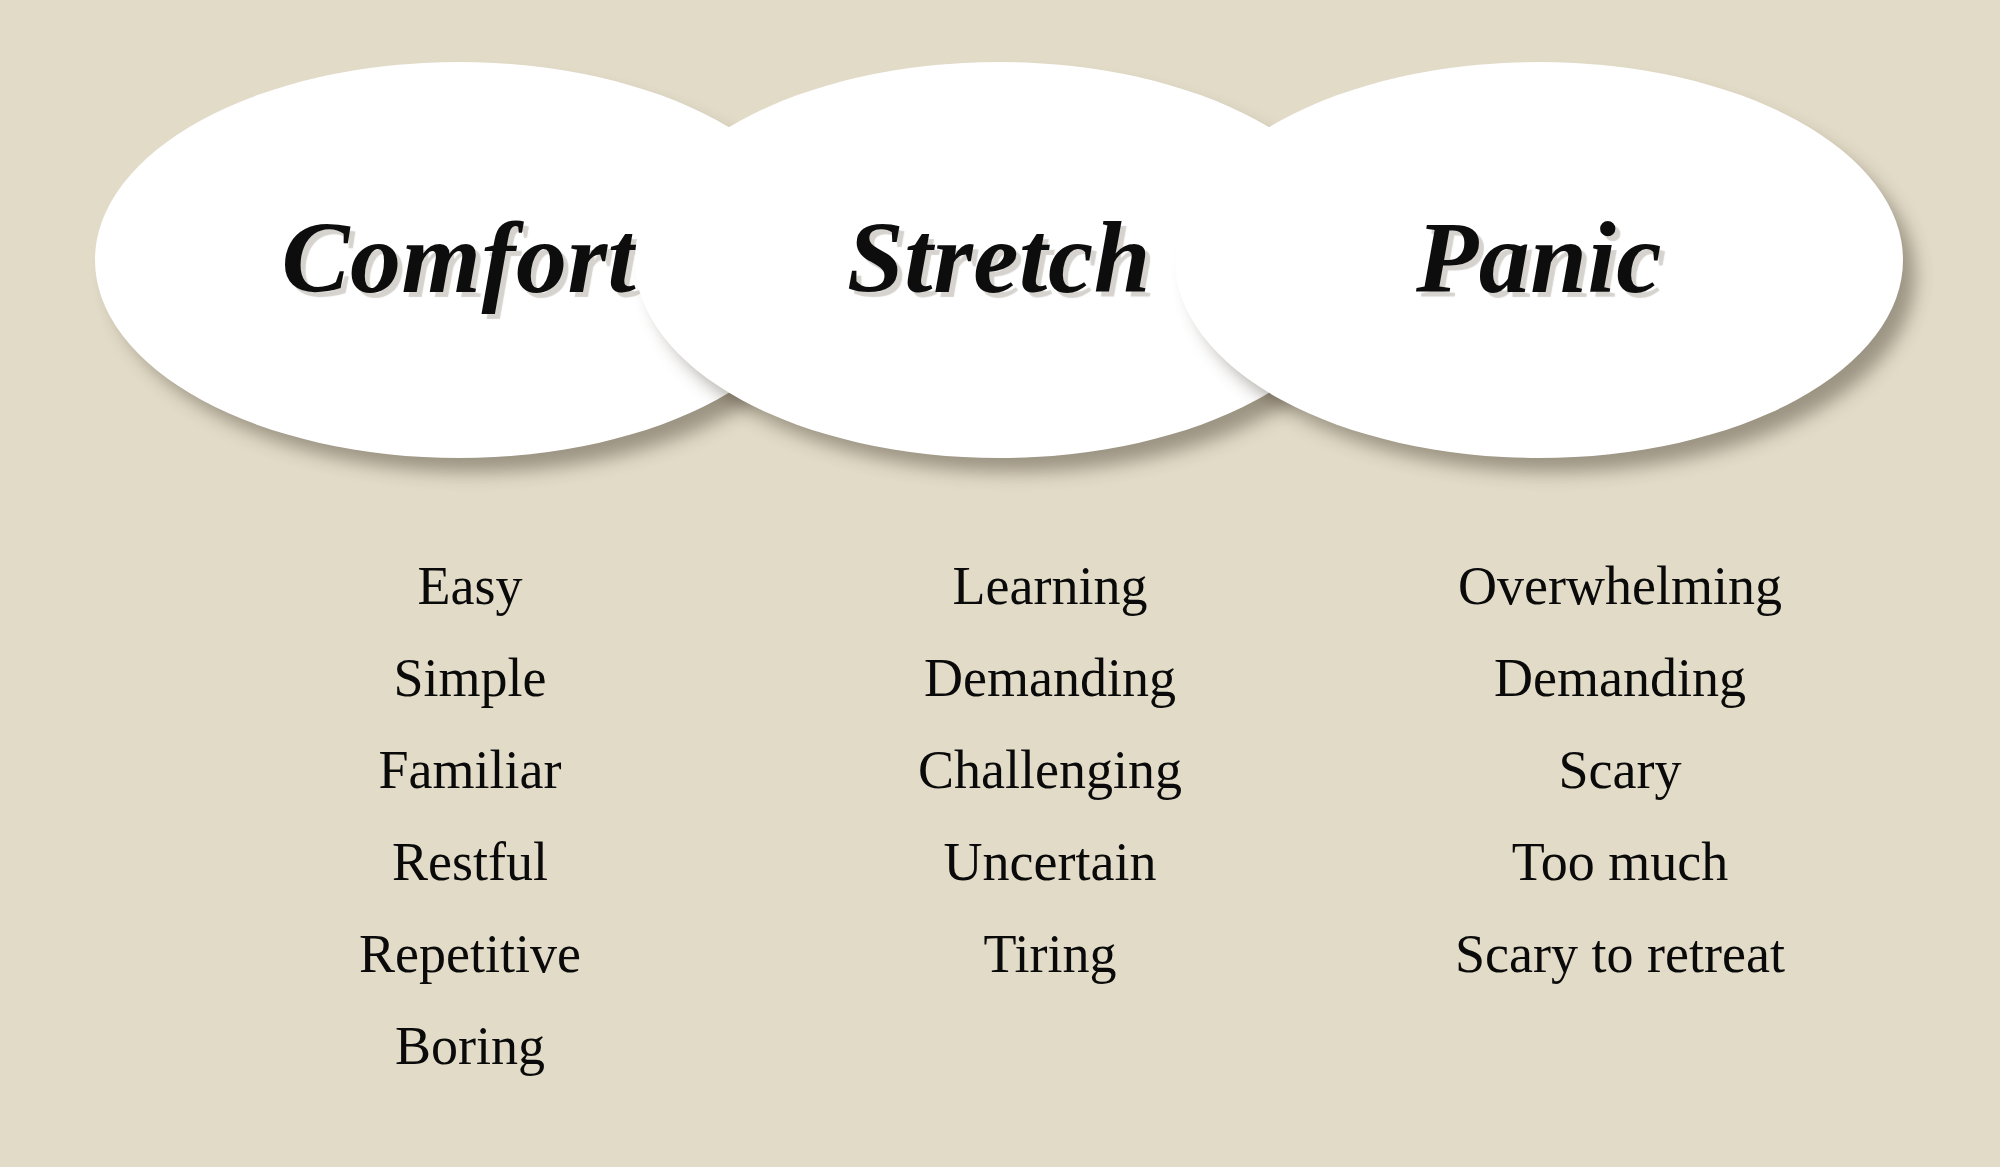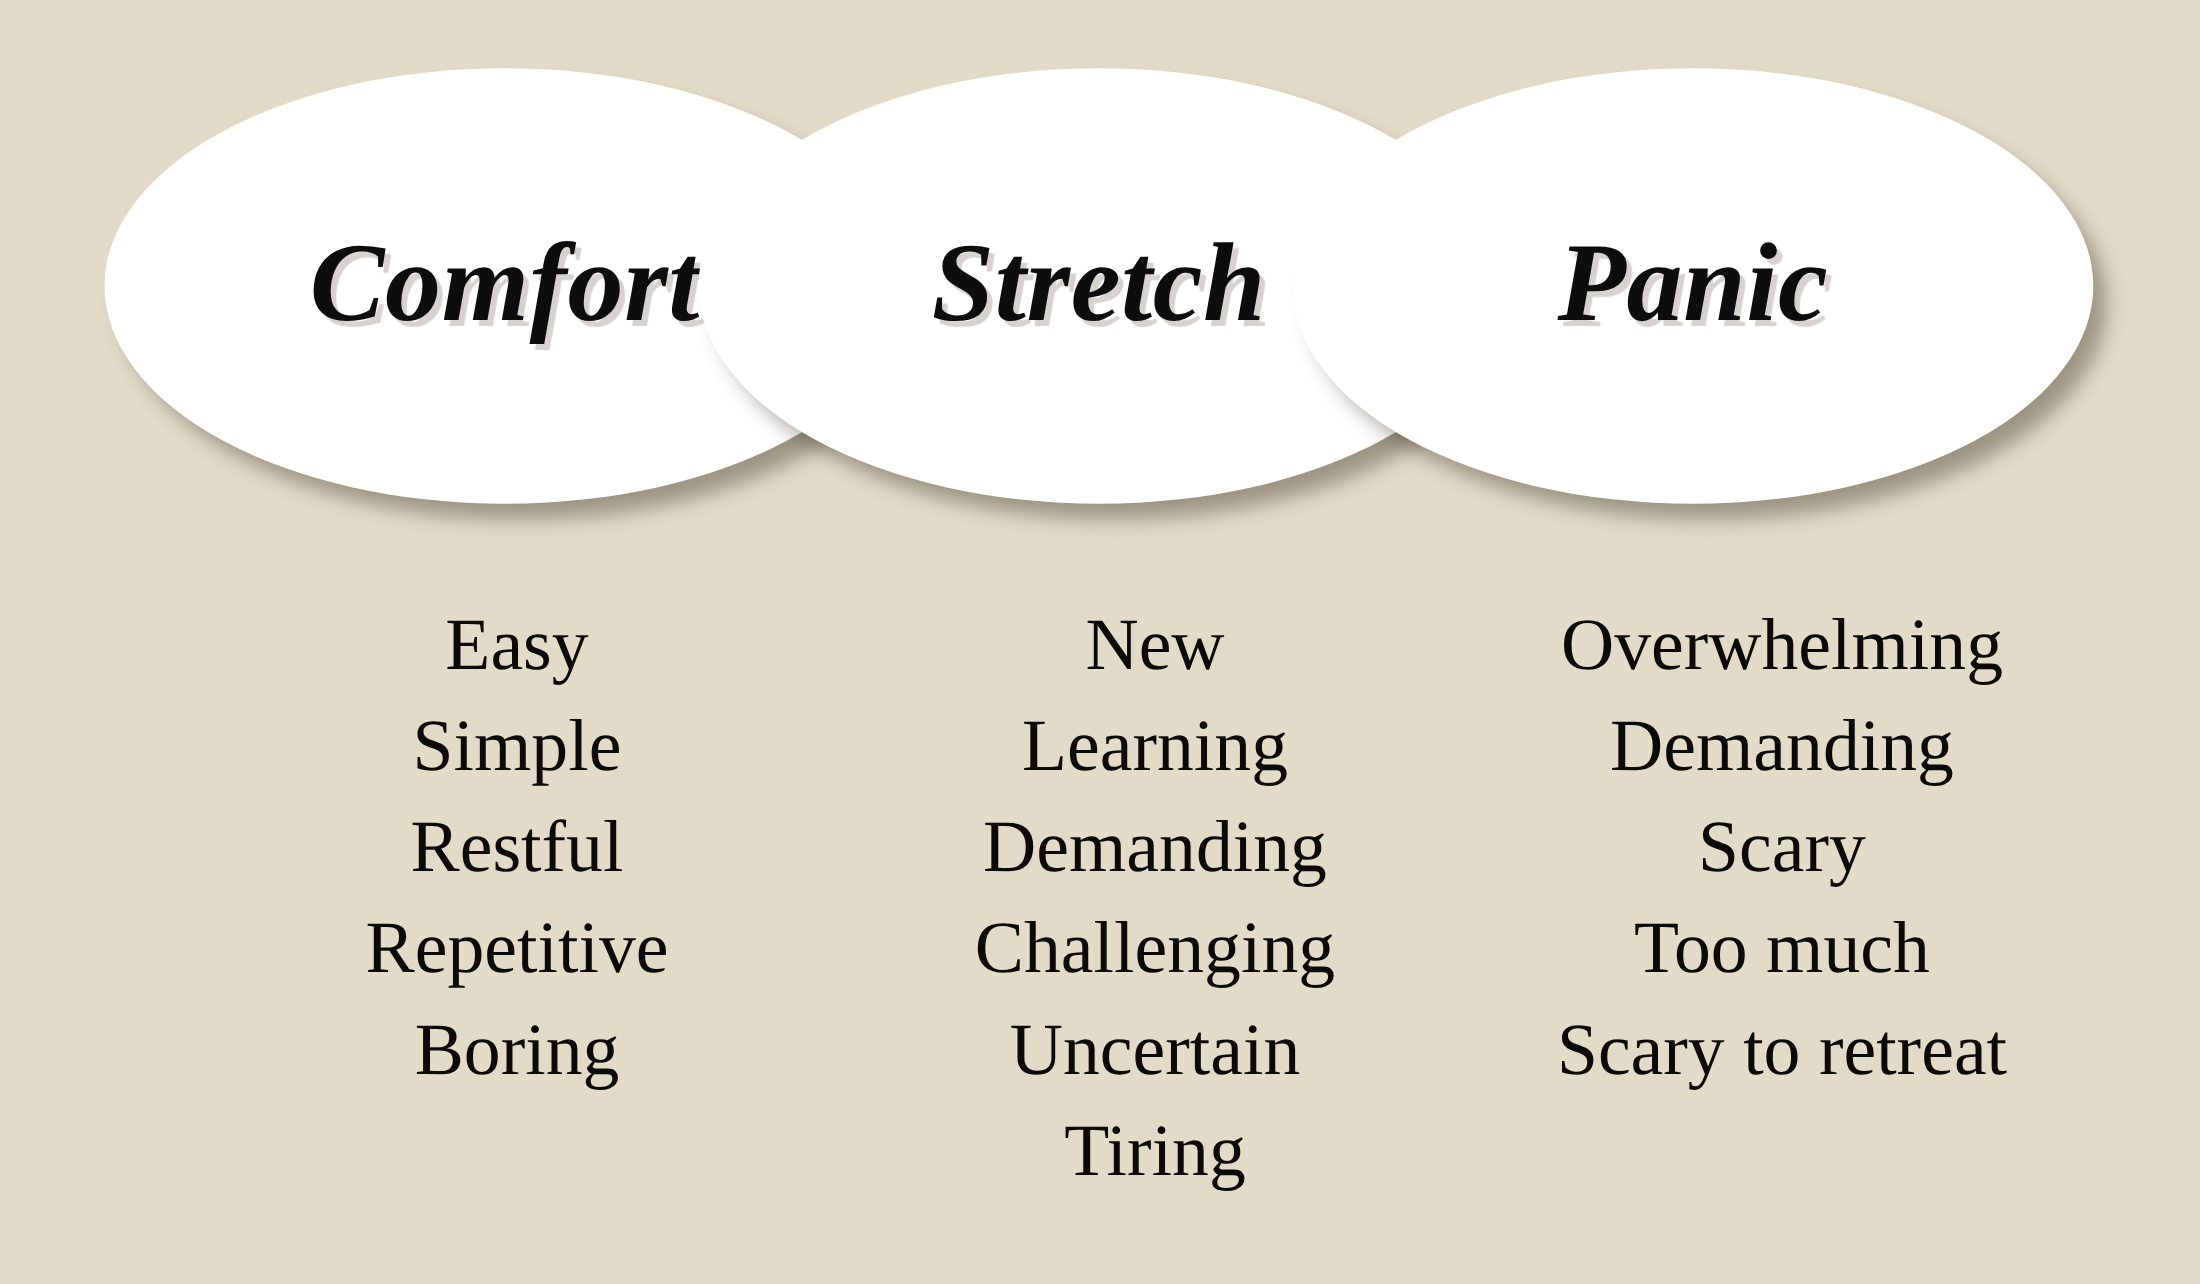--- a/index.html
+++ b/index.html
@@ -81,21 +81,21 @@
   }
 
   .word-column.c1 { width: 640px; margin-left: 150px; }
   .word-column.c2 { width: 520px; }
   .word-column.c3 { width: 620px; }
 
   .word-item {
     font-family: "Liberation Serif", "DejaVu Serif", serif;
     font-weight: normal;
     font-style: normal;
-    font-size: 67px;
+    font-size: 54px;
     line-height: 92px;
     color: #0a0a0a;
     white-space: nowrap;
   }
 </style>
 </head>
 <body>
 
 <div id="slide">
 
@@ -113,27 +113,27 @@
       <span class="zone-title">Stretch</span>
     </div>
 
   </div>
 
   <div class="word-columns">
 
     <div class="word-column c1">
       <div class="word-item">Easy</div>
       <div class="word-item">Simple</div>
+      <div class="word-item">Familiar</div>
       <div class="word-item">Restful</div>
       <div class="word-item">Repetitive</div>
       <div class="word-item">Boring</div>
     </div>
 
     <div class="word-column c2">
-      <div class="word-item">New</div>
       <div class="word-item">Learning</div>
       <div class="word-item">Demanding</div>
       <div class="word-item">Challenging</div>
       <div class="word-item">Uncertain</div>
       <div class="word-item">Tiring</div>
     </div>
 
     <div class="word-column c3">
       <div class="word-item">Overwhelming</div>
       <div class="word-item">Demanding</div>

